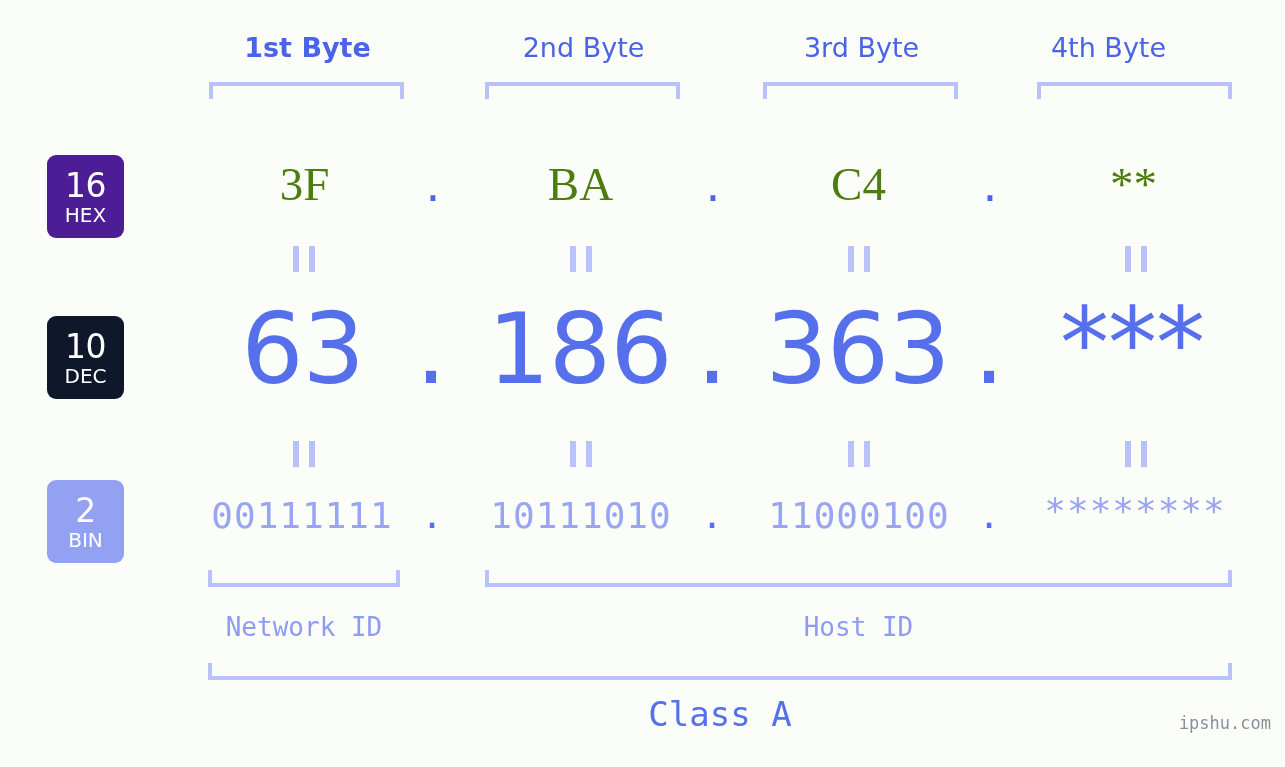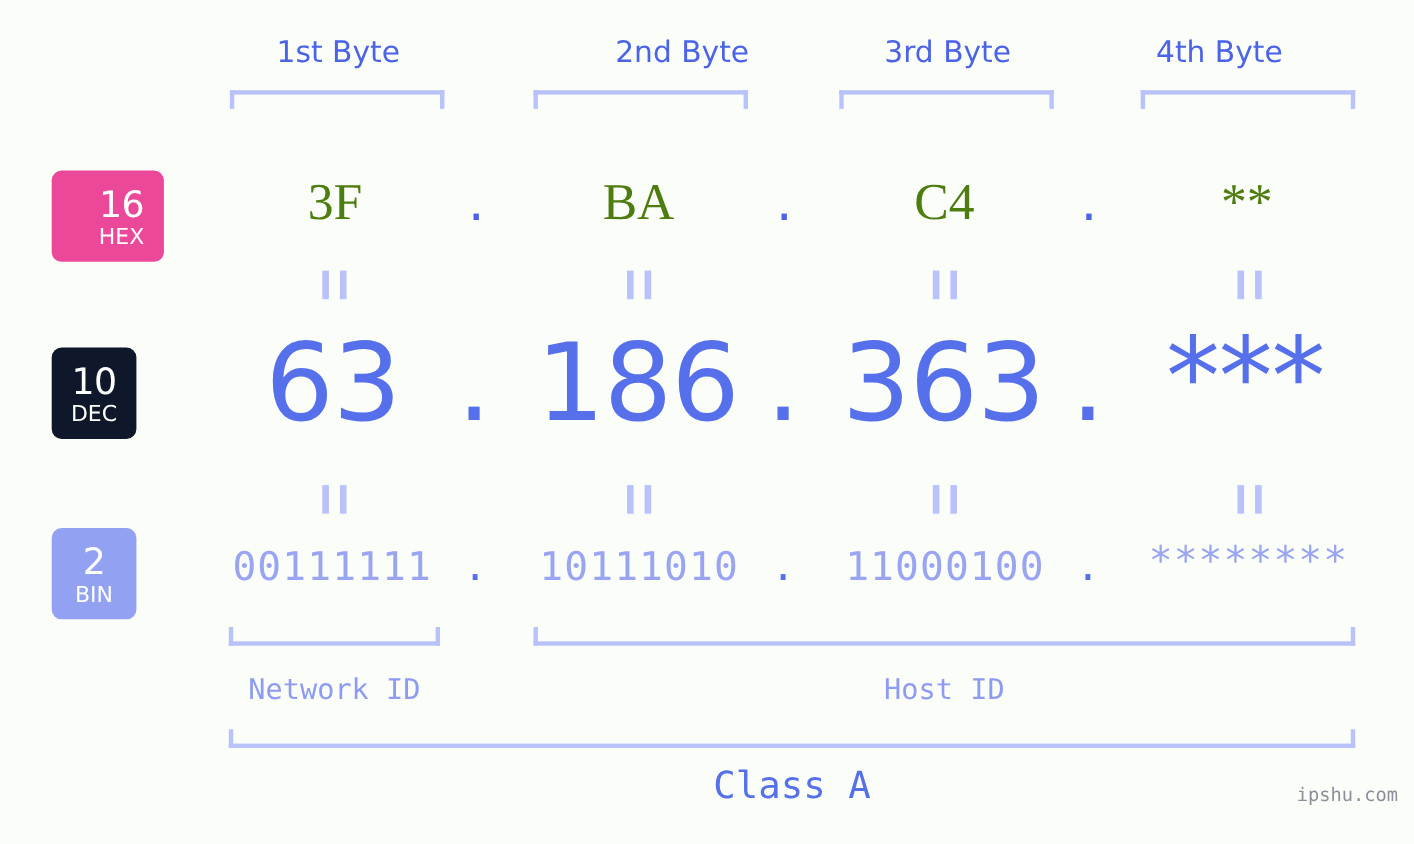--- a/index.html
+++ b/index.html
@@ -168,31 +168,31 @@
     font-size: 17px;
     color: #8a8f99;
     white-space: nowrap;
   }
 </style>
 </head>
 <body>
 
 <div id="stage">
 
-  <div class="byte-label" style="left:210px;width:195px;">1st Byte</div>
-  <div class="byte-label" style="left:486px;width:195px;text-align:right;">2nd Byte</div>
+  <div class="byte-label" style="left:210px;width:195px;font-weight:bold;">1st Byte</div>
+  <div class="byte-label" style="left:486px;width:195px;">2nd Byte</div>
   <div class="byte-label" style="left:764px;width:195px;">3rd Byte</div>
   <div class="byte-label" style="left:1011px;width:195px;">4th Byte</div>
 
   <div class="bracket bracket-down" style="left:209px;top:82px;width:195px;"></div>
   <div class="bracket bracket-down" style="left:485px;top:82px;width:195px;"></div>
   <div class="bracket bracket-down" style="left:763px;top:82px;width:195px;"></div>
   <div class="bracket bracket-down" style="left:1037px;top:82px;width:195px;"></div>
 
-  <div class="badge" style="top:155px;height:83px;background:#ec4899;padding-left:25px;">
+  <div class="badge" style="top:155px;height:83px;background:#4c1d95;">
     <span class="num">16</span>
     <span class="sub">HEX</span>
   </div>
 
   <div class="cell hex-val" style="left:207px;width:195px;">3F</div>
   <div class="dot hex-dot" style="left:402px;width:62px;">.</div>
   <div class="cell hex-val" style="left:483px;width:195px;">BA</div>
   <div class="dot hex-dot" style="left:682px;width:62px;">.</div>
   <div class="cell hex-val" style="left:761px;width:195px;">C4</div>
   <div class="dot hex-dot" style="left:959px;width:62px;">.</div>

